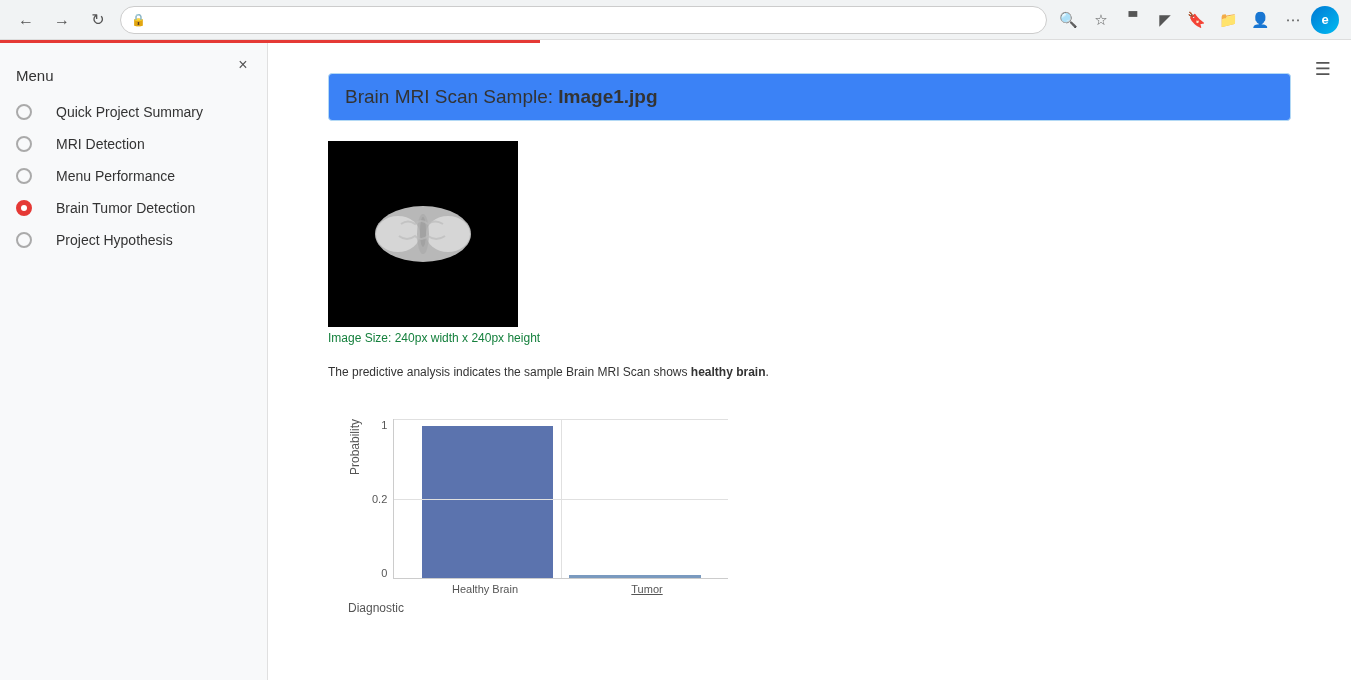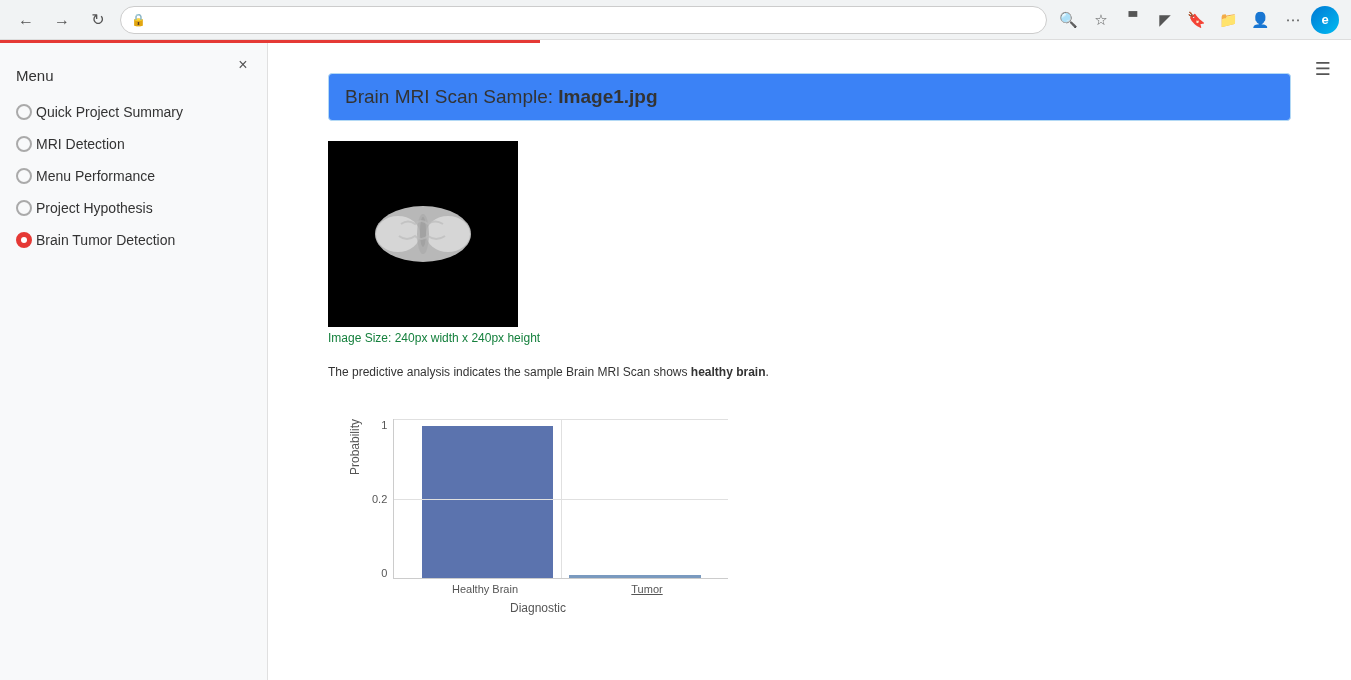--- a/index.html
+++ b/index.html
@@ -98,21 +98,21 @@
       font-size: 15px;
       color: #333;
       padding: 8px 16px 12px 16px;
       font-weight: 400;
     }
     .sidebar-item {
       display: flex;
       align-items: center;
       padding: 8px 16px;
       cursor: pointer;
-      gap: 4px;
+      gap: 24px;
       font-size: 14px;
       color: #333;
     }
     .radio-circle {
       width: 16px; height: 16px;
       border-radius: 50%;
       border: 2px solid #aaa;
       background: transparent;
       flex-shrink: 0;
       display: flex; align-items: center; justify-content: center;
@@ -272,26 +272,26 @@
     </div>
     <div class="sidebar-item">
       <div class="radio-circle"></div>
       <span>MRI Detection</span>
     </div>
     <div class="sidebar-item">
       <div class="radio-circle"></div>
       <span>Menu Performance</span>
     </div>
     <div class="sidebar-item">
+      <div class="radio-circle active"></div>
+      <span>Brain Tumor Detection</span>
+    </div>
+    <div class="sidebar-item">
       <div class="radio-circle"></div>
       <span>Project Hypothesis</span>
-    </div>
-    <div class="sidebar-item">
-      <div class="radio-circle active"></div>
-      <span>Brain Tumor Detection</span>
     </div>
   </div>
 
   <div class="main-content">
 
     <button class="hamburger-btn">☰</button>
 
     <div class="info-banner">
       <span>Brain MRI Scan Sample: </span><strong>Image1.jpg</strong>
     </div>
@@ -350,17 +350,17 @@
             </div>
           </div>
 
           <div style="display:flex; padding-left: 32px; margin-top: 4px;">
             <div style="flex:1; text-align:center; font-size:11px; color:#555;">Healthy Brain</div>
             <div style="flex:1; text-align:center; font-size:11px; color:#555;text-decoration:underline;">Tumor</div>
           </div>
         </div>
       </div>
 
-      <div style="text-align:center; font-size:12px; color:#555; margin-top:6px;">Diagnostic</div>
+      <div style="text-align:left; font-size:12px; color:#555; margin-top:6px;">Diagnostic</div>
     </div>
 
   </div>
 </div>
 
 </body></html>

